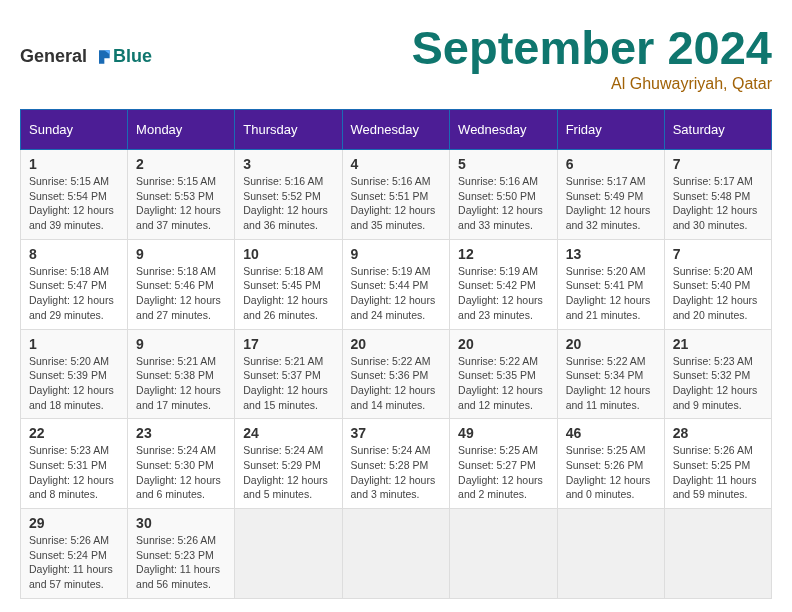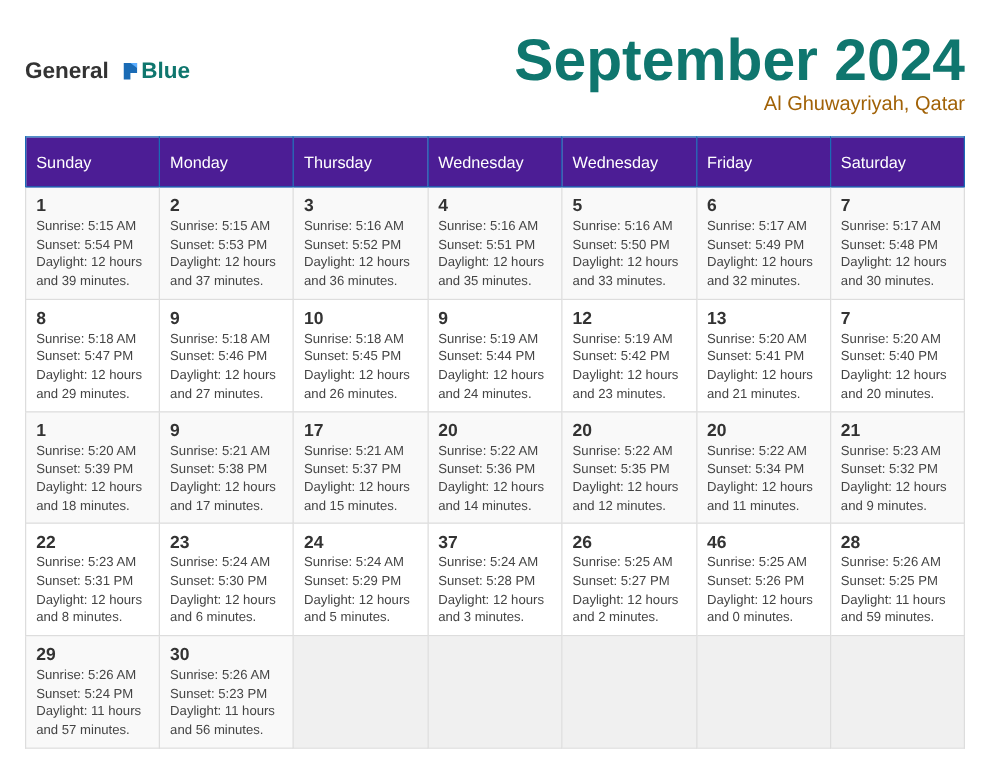--- a/index.html
+++ b/index.html
@@ -231,21 +231,21 @@
       </td>
         <td>
         <span class="day-number">24</span>
         <span class="day-info">Sunrise: 5:24 AM<br>Sunset: 5:29 PM<br>Daylight: 12 hours and 5 minutes.</span>
       </td>
         <td>
         <span class="day-number">37</span>
         <span class="day-info">Sunrise: 5:24 AM<br>Sunset: 5:28 PM<br>Daylight: 12 hours and 3 minutes.</span>
       </td>
         <td>
-        <span class="day-number">26</span>
+        <span class="day-number">49</span>
         <span class="day-info">Sunrise: 5:25 AM<br>Sunset: 5:27 PM<br>Daylight: 12 hours and 2 minutes.</span>
       </td>
         <td>
         <span class="day-number">46</span>
         <span class="day-info">Sunrise: 5:25 AM<br>Sunset: 5:26 PM<br>Daylight: 12 hours and 0 minutes.</span>
       </td>
         <td>
         <span class="day-number">28</span>
         <span class="day-info">Sunrise: 5:26 AM<br>Sunset: 5:25 PM<br>Daylight: 11 hours and 59 minutes.</span>
       </td>

